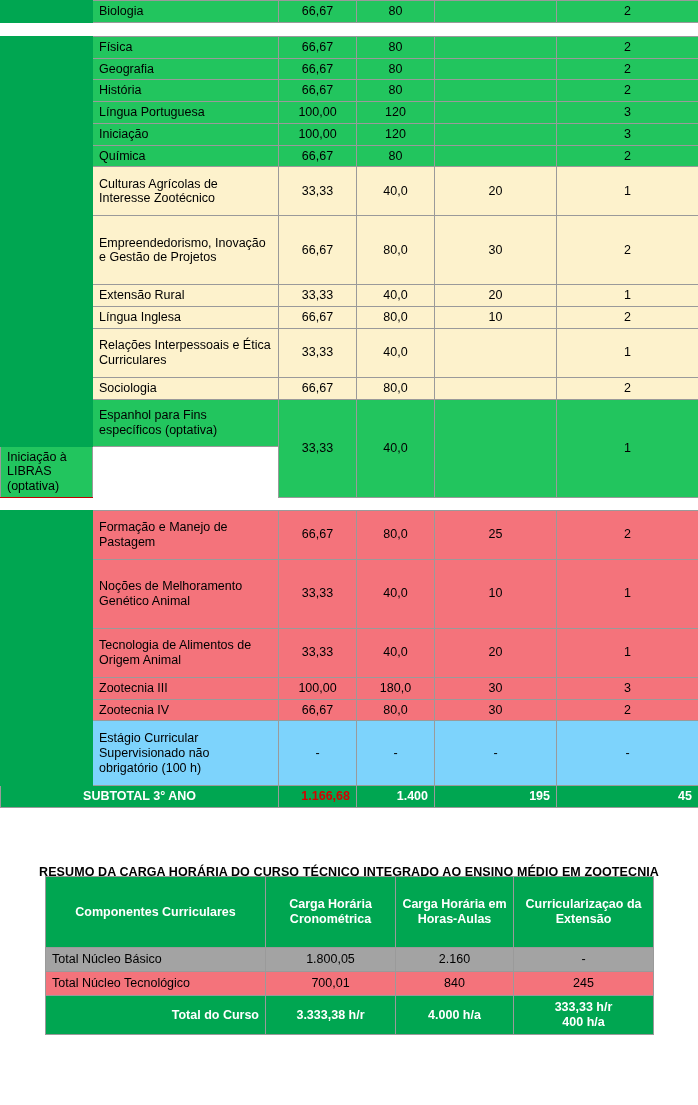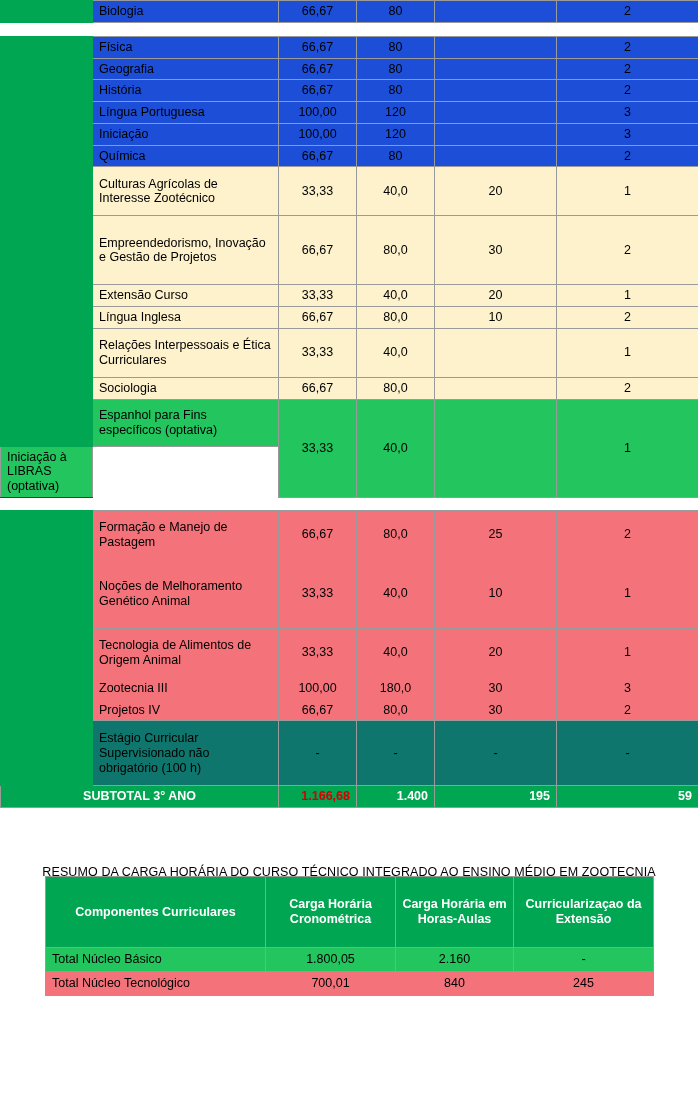--- a/index.html
+++ b/index.html
@@ -58,42 +58,42 @@
     border: 1px solid #9a9a9a;
     padding: 3px 6px;
     vertical-align: middle;
     line-height: 1.18;
   }
   .c-label { text-align: left; }
   .c-num   { text-align: center; }
 
   
   .fill-green-band { background: #00a651; border: 1px solid #00a651 !important; }
-  .fill-basic      { background: #1d4ed8; }   
+  .fill-basic      { background: #22c55e; }   
   .fill-poli       { background: #fdf2cc; }   
   .fill-opt        { background: #22c55e; }   
   .fill-tec        { background: #f4737b; }   
-  .fill-gray       { background: #0f766e; }
+  .fill-gray       { background: #7dd3fc; }
   .fill-subtotal   { background: #00a651; color: #ffffff; font-weight: bold; text-align: right; }
   .subtotal-red    { color: #d40000; font-weight: bold; }
 
   .gap-row td { border: none !important; background: #ffffff; height: 7px; padding: 0; }
   .gapline td { border: none !important; background: #ffffff; height: 6px; padding: 0; }
 
   .red-rule { border-bottom: 1px solid #c00000 !important; }
 
   
   #resumo-title {
     position: absolute;
     left: 0px;
     top: 865px;
     width: 698px;
     text-align: center;
     font-size: 12.5px;
-    font-weight: normal;
+    font-weight: bold;
     letter-spacing: 0.1px;
   }
 
   
   #resumo-table {
     position: absolute;
     left: 45px;
     top: 876px;
     width: 608px;
   }
@@ -105,21 +105,21 @@
     line-height: 1.2;
   }
   #resumo-table th {
     background: #00a651;
     color: #ffffff;
     font-weight: bold;
     text-align: center;
   }
   .r-label { text-align: left; }
   .r-num   { text-align: center; }
-  .row-basic { background: #22c55e; }
+  .row-basic { background: #a3a3a3; }
   .row-poli  { background: #fdf2cc; }
   .row-tec   { background: #f4737b; }
   .row-total { background: #00a651; color: #ffffff; font-weight: bold; }
   .row-total .r-label { text-align: right; }
 </style>
 </head>
 <body>
 
 <div class="watermark">MINUTA</div>
 
@@ -213,21 +213,21 @@
 
       <tr>
         <td class="fill-poli c-label" style="height:62px">Empreendedorismo, Inovação e Gestão de Projetos</td>
         <td class="fill-poli c-num">66,67</td>
         <td class="fill-poli c-num">80,0</td>
         <td class="fill-poli c-num">30</td>
         <td class="fill-poli c-num">2</td>
       </tr>
 
       <tr>
-        <td class="fill-poli c-label">Extensão Curso</td>
+        <td class="fill-poli c-label">Extensão Rural</td>
         <td class="fill-poli c-num">33,33</td>
         <td class="fill-poli c-num">40,0</td>
         <td class="fill-poli c-num">20</td>
         <td class="fill-poli c-num">1</td>
       </tr>
 
       <tr>
         <td class="fill-poli c-label">Língua Inglesa</td>
         <td class="fill-poli c-num">66,67</td>
         <td class="fill-poli c-num">80,0</td>
@@ -294,40 +294,40 @@
         <td class="fill-tec c-num">1</td>
       </tr>
       <tr>
         <td class="fill-tec c-label">Zootecnia III</td>
         <td class="fill-tec c-num">100,00</td>
         <td class="fill-tec c-num">180,0</td>
         <td class="fill-tec c-num">30</td>
         <td class="fill-tec c-num">3</td>
       </tr>
       <tr>
-        <td class="fill-tec c-label">Projetos IV</td>
+        <td class="fill-tec c-label">Zootecnia IV</td>
         <td class="fill-tec c-num">66,67</td>
         <td class="fill-tec c-num">80,0</td>
         <td class="fill-tec c-num">30</td>
         <td class="fill-tec c-num">2</td>
       </tr>
       <tr>
         <td class="fill-gray c-label" style="height:58px">Estágio Curricular Supervisionado não obrigatório (100 h)</td>
         <td class="fill-gray c-num">-</td>
         <td class="fill-gray c-num">-</td>
         <td class="fill-gray c-num">-</td>
         <td class="fill-gray c-num">-</td>
       </tr>
 
       <tr>
         <td class="fill-subtotal" colspan="2" style="text-align:center">SUBTOTAL 3° ANO</td>
         <td class="fill-subtotal c-num subtotal-red">1.166,68</td>
         <td class="fill-subtotal c-num">1.400</td>
         <td class="fill-subtotal c-num">195</td>
-        <td class="fill-subtotal c-num">59</td>
+        <td class="fill-subtotal c-num">45</td>
       </tr>
 
     </tbody>
   </table>
 
   <div id="resumo-title">RESUMO DA CARGA HORÁRIA DO CURSO TÉCNICO INTEGRADO AO ENSINO MÉDIO EM ZOOTECNIA</div>
 
   <table class="grid" id="resumo-table">
     <colgroup>
       <col style="width:220px">
@@ -349,16 +349,23 @@
         <td class="r-num">1.800,05</td>
         <td class="r-num">2.160</td>
         <td class="r-num">-</td>
       </tr>
       <tr class="row-tec">
         <td class="r-label">Total Núcleo Tecnológico</td>
         <td class="r-num">700,01</td>
         <td class="r-num">840</td>
         <td class="r-num">245</td>
       </tr>
+      <tr class="row-total">
+        <td class="r-label">Total do Curso</td>
+        <td class="r-num">3.333,38 h/r</td>
+        <td class="r-num">4.000 h/a</td>
+        <td class="r-num" style="white-space:pre-line">333,33 h/r
+400 h/a</td>
+      </tr>
     </tbody>
   </table>
 
 </div>
 
 </body></html>

